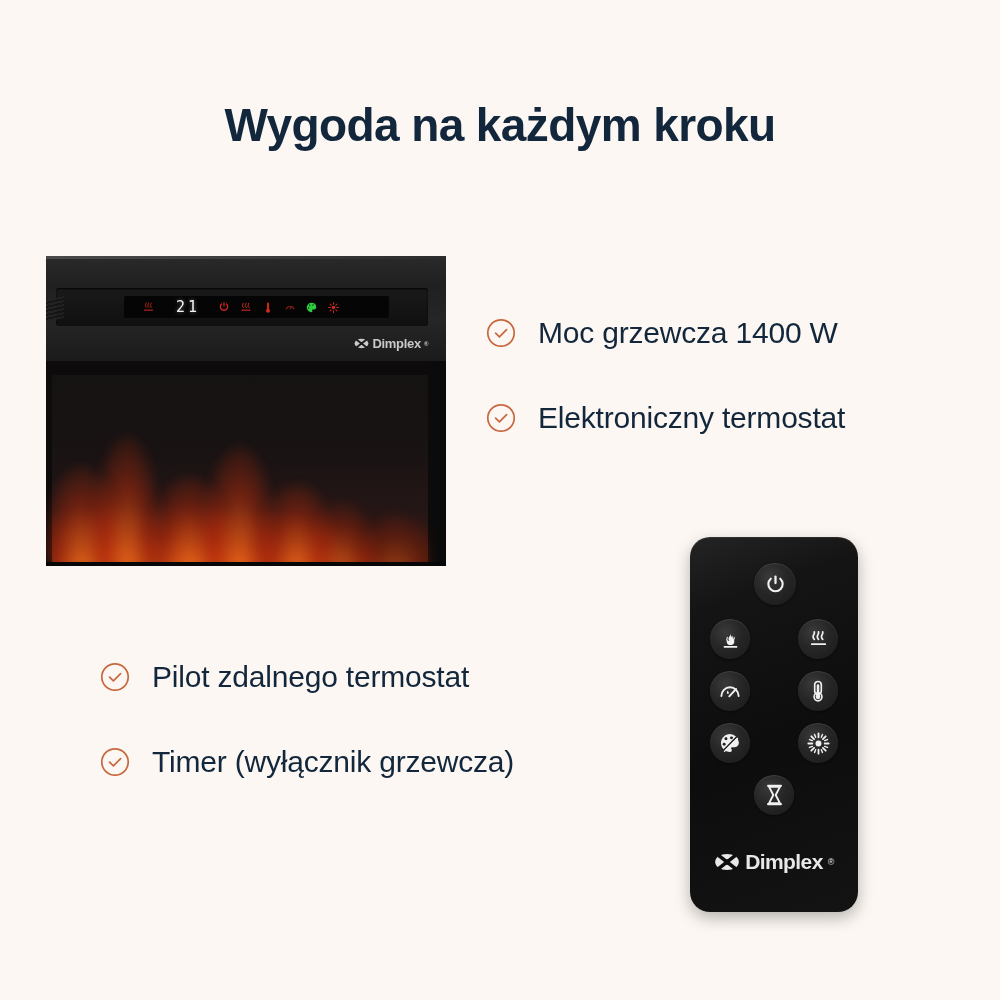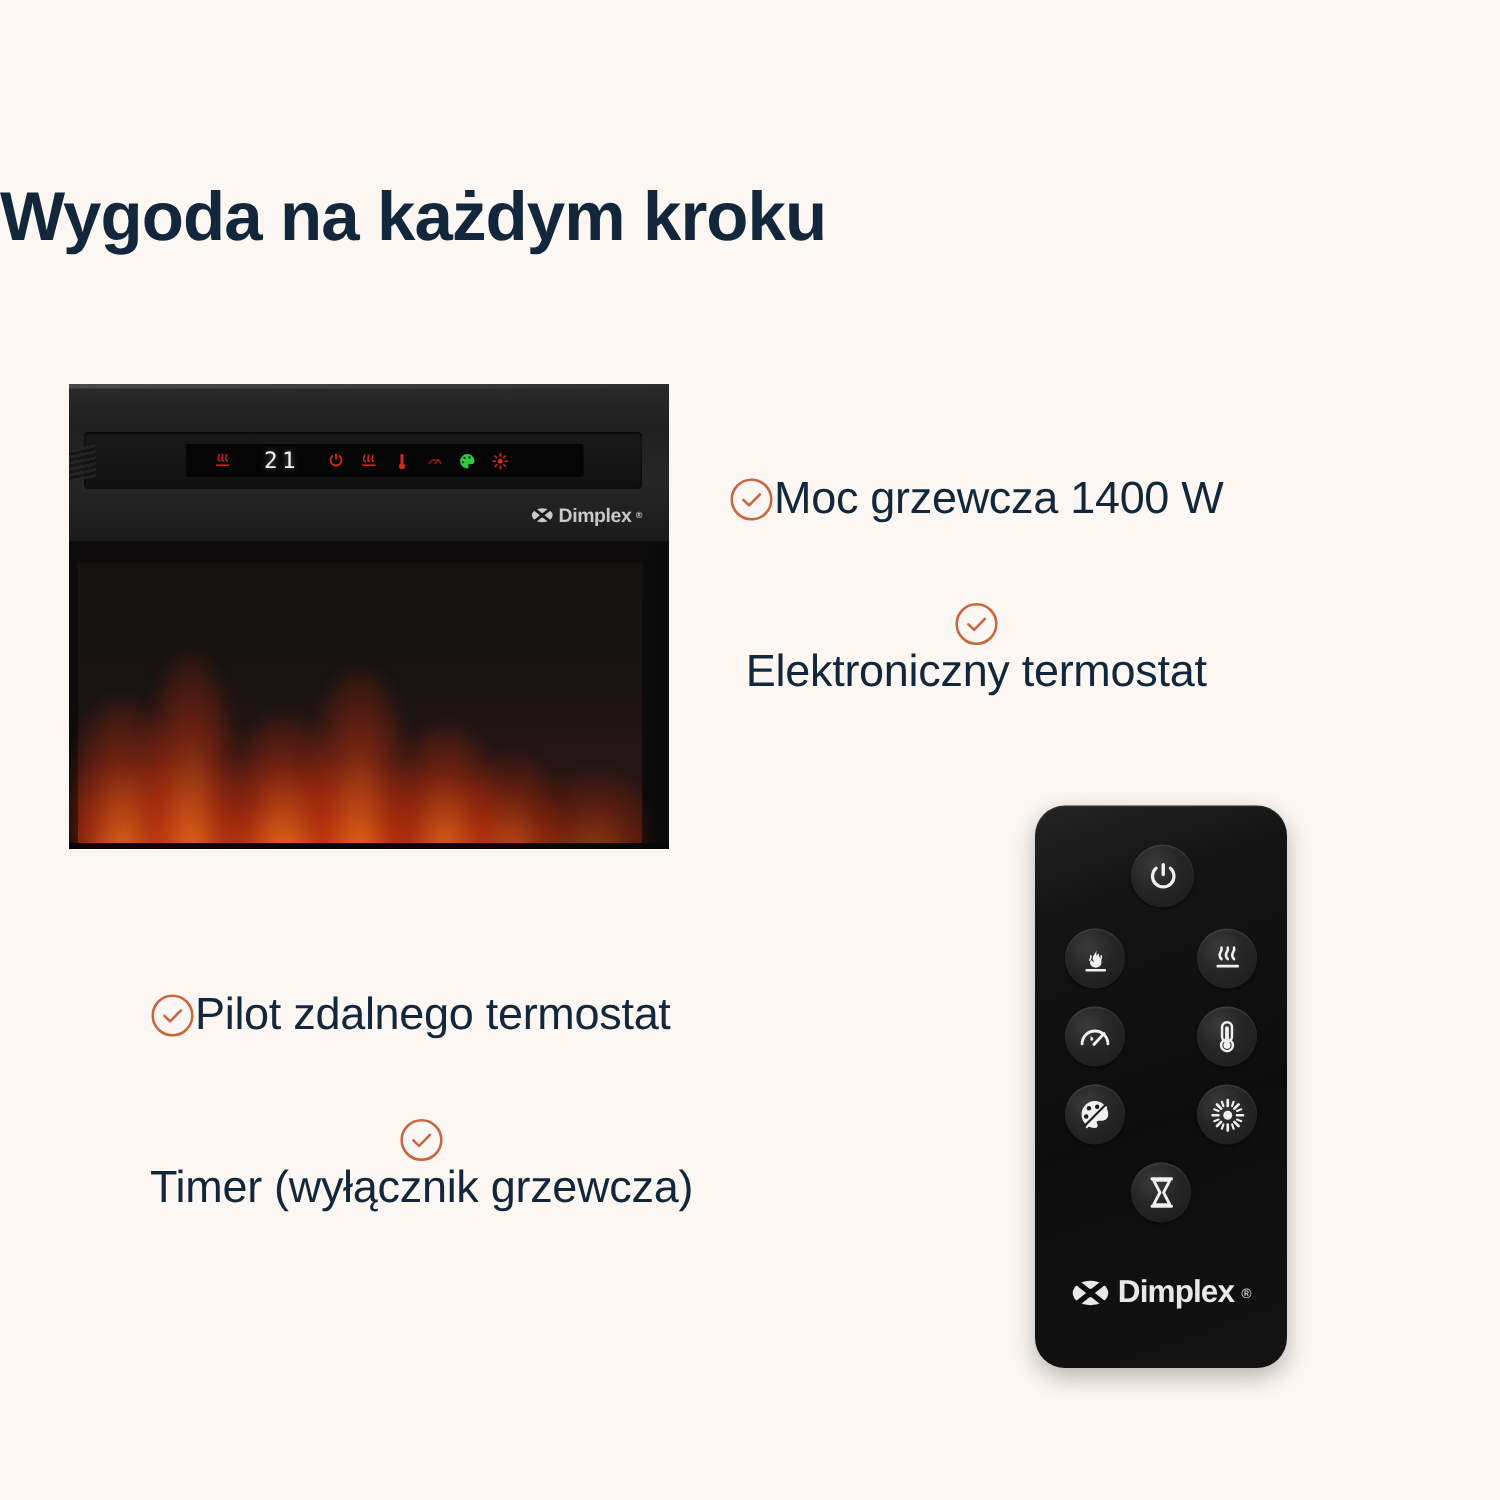--- a/index.html
+++ b/index.html
@@ -12,22 +12,23 @@
     background: #fcf7f2;
     font-family: "Liberation Sans", sans-serif;
     overflow: hidden;
     position: relative;
   }
 
   
   .page-title {
     position: absolute;
     left: 0;
-    top: 119px;
+    top: 100px;
     width: 1000px;
+    text-align: center;
     font-size: 46px;
     font-weight: 700;
     letter-spacing: -0.6px;
     color: #12263c;
     line-height: 1.1;
   }
 
   
   .fireplace {
     position: absolute;
@@ -152,23 +153,24 @@
   }
 
   
   .feature-list { position: absolute; }
   .list-right { left: 486px; top: 316px; }
   .list-left  { left: 100px; top: 660px; }
 
   .feature-row {
     display: flex;
     align-items: center;
+    gap: 22px;
     margin-bottom: 52px;
   }
-  .feature-row:last-child { margin-bottom: 0; flex-direction: column; }
+  .feature-row:last-child { margin-bottom: 0; }
 
   .check-icon {
     flex: 0 0 auto;
     width: 30px; height: 30px;
     display: block;
   }
   .feature-text {
     font-size: 30px;
     color: #12263c;
     letter-spacing: -0.2px;

